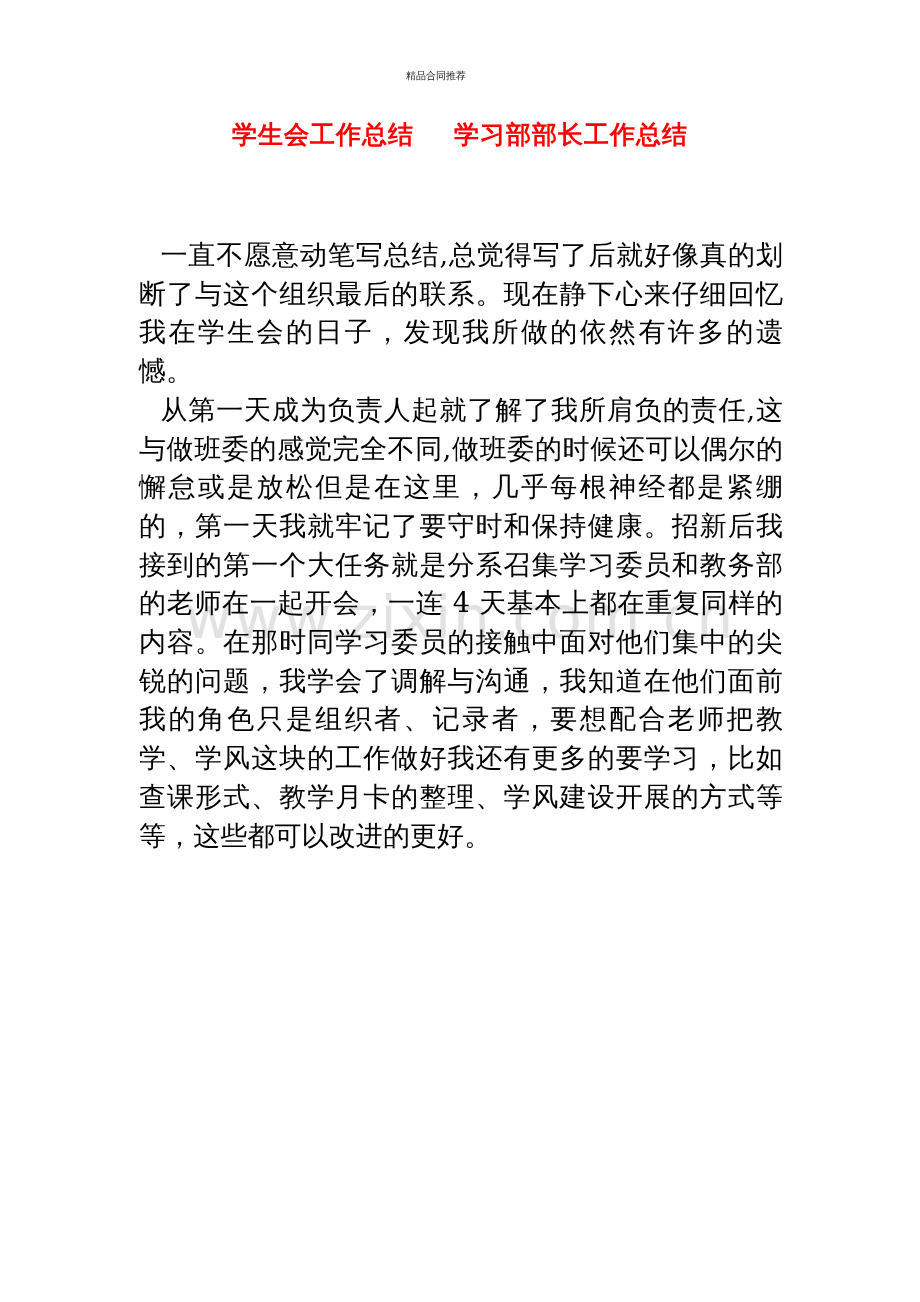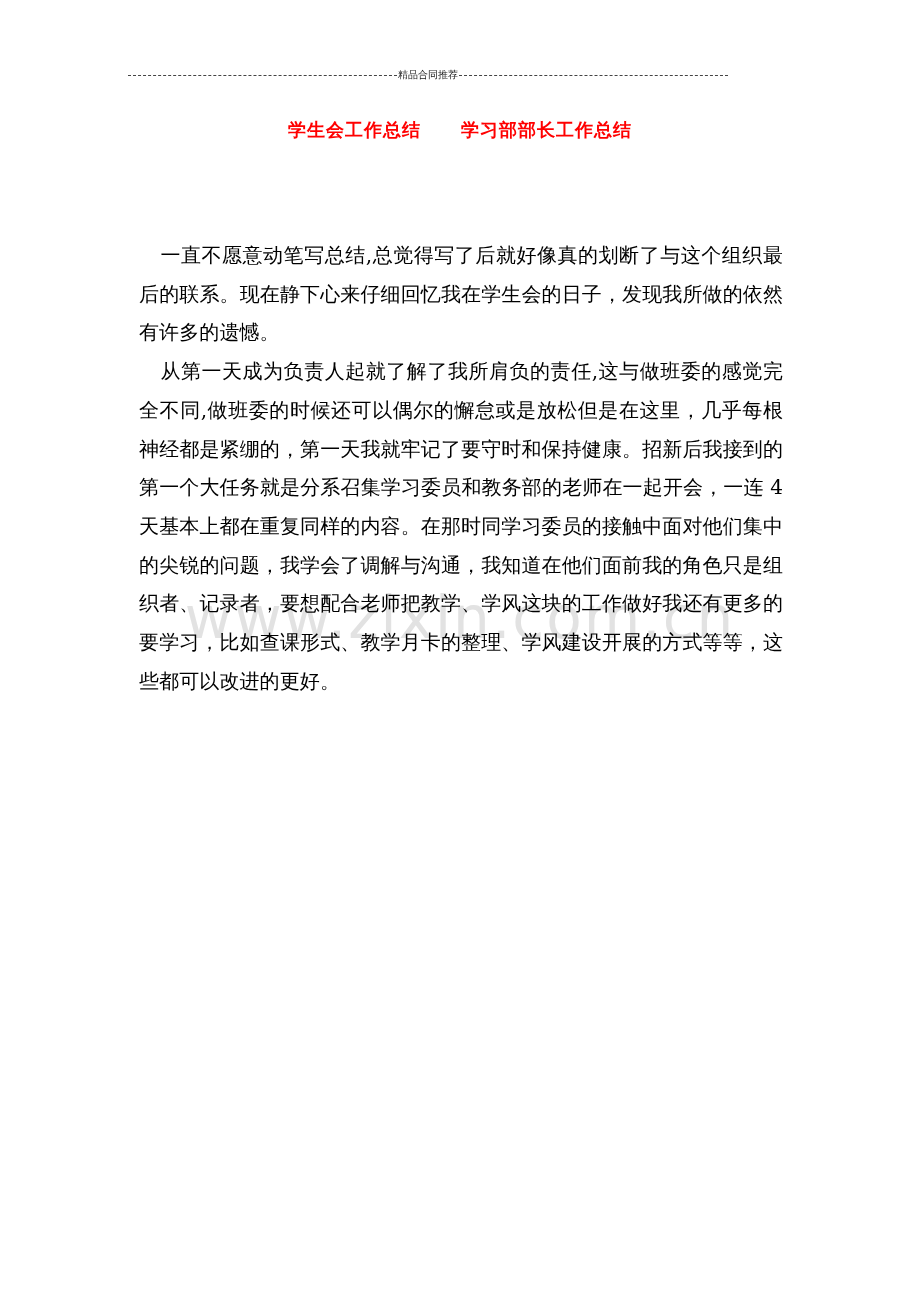--- a/index.html
+++ b/index.html
@@ -11,68 +11,69 @@
       width: 920px;
       height: 1302px;
       position: relative;
       overflow: hidden;
       font-family: "DejaVu Serif", "Liberation Serif", serif;
       color: #000000;
     }
     .header-line {
       position: absolute;
       top: 66px;
-      left: 128px;
+      left: 136px;
       width: 600px;
       height: 18px;
       display: flex;
       align-items: center;
       font-family: "DejaVu Sans", "Liberation Sans", sans-serif;
       font-size: 10px;
       color: #222222;
       white-space: nowrap;
       overflow: hidden;
+      flex-direction: column;
     }
     .header-line .dash {
       flex: 1 1 auto;
       height: 0;
       border-top: 1px dashed #444444;
     }
     .header-line .label {
       flex: 0 0 auto;
       padding: 0 1px;
       font-size: 10px;
       line-height: 18px;
     }
     .title {
       position: absolute;
       top: 118px;
       left: 0;
       width: 920px;
       text-align: center;
       font-family: "DejaVu Sans", "Liberation Sans", sans-serif;
       font-weight: bold;
-      font-size: 18px;
+      font-size: 25px;
       color: #ff0000;
       letter-spacing: 1px;
       white-space: pre;
     }
     .title .gap {
       display: inline-block;
       width: 40px;
     }
     .body {
       position: absolute;
       top: 236px;
       left: 139px;
       width: 644px;
     }
     .para {
       margin: 0;
-      font-size: 20px;
+      font-size: 27px;
       line-height: 38.7px;
       text-indent: 21.4px;
       text-align: justify;
       text-align-last: left;
       letter-spacing: 0.1px;
       word-break: break-all;
     }
     .watermark {
       position: absolute;
       top: 584px;

